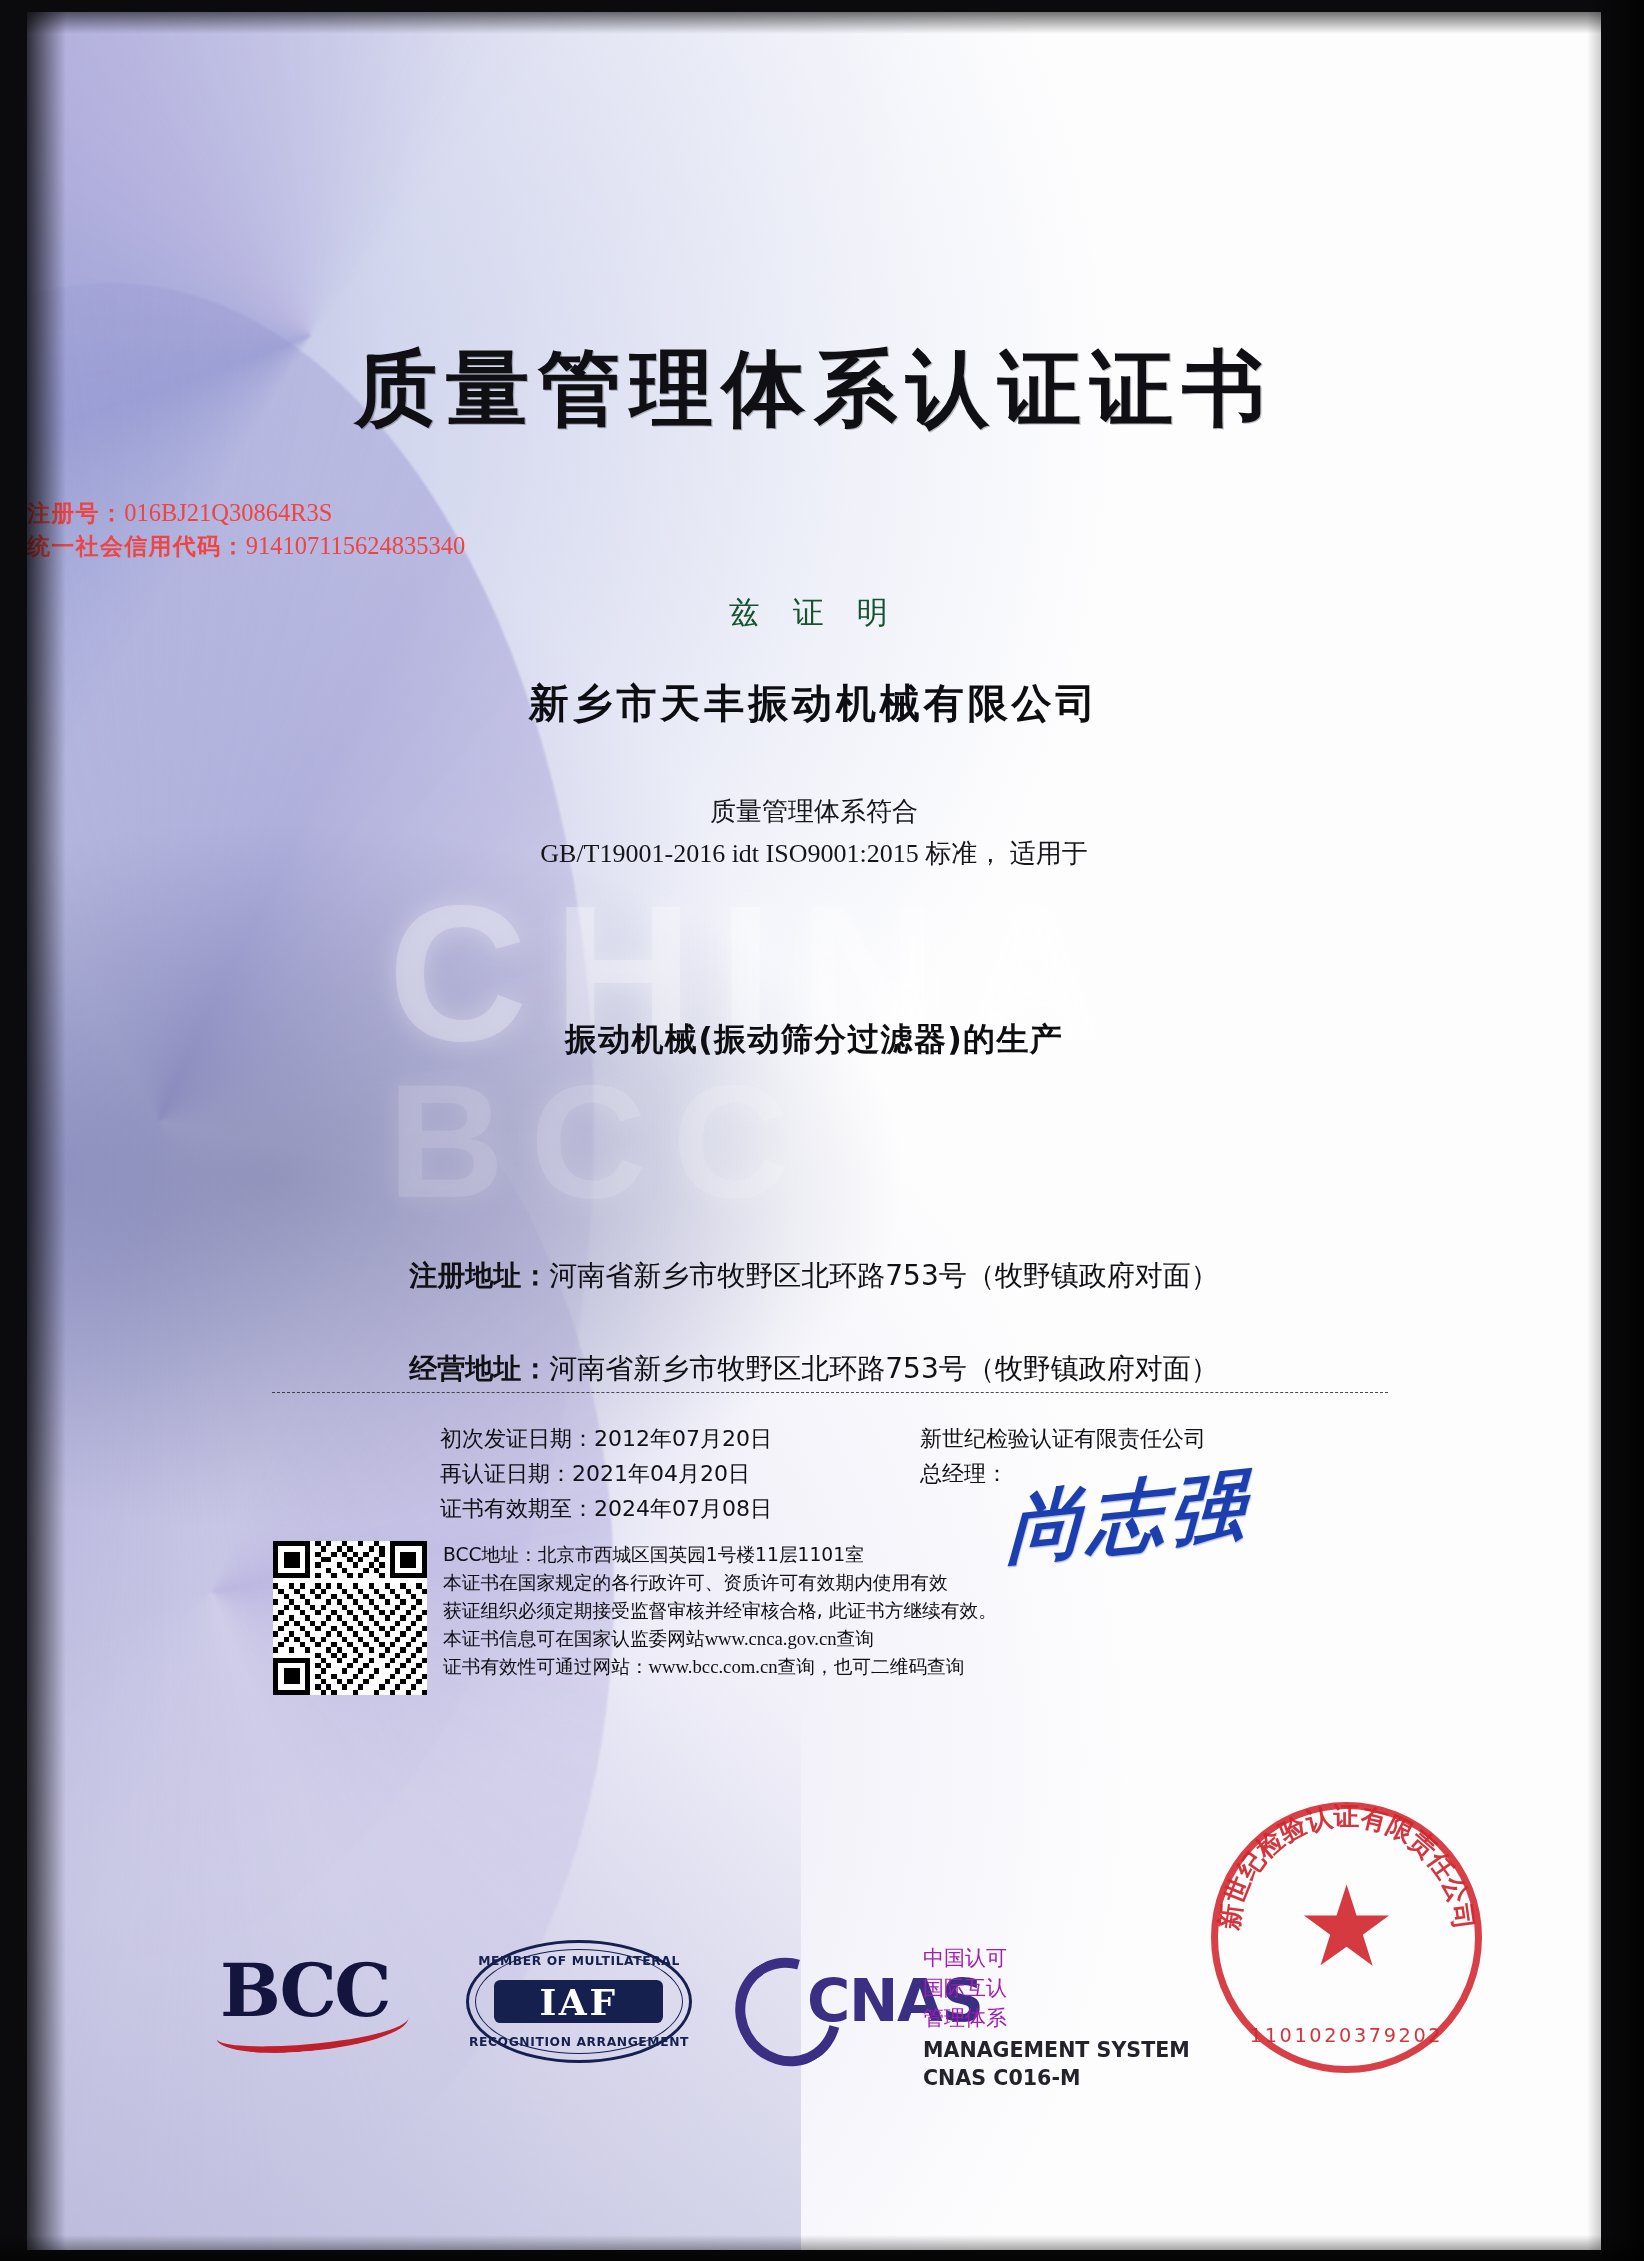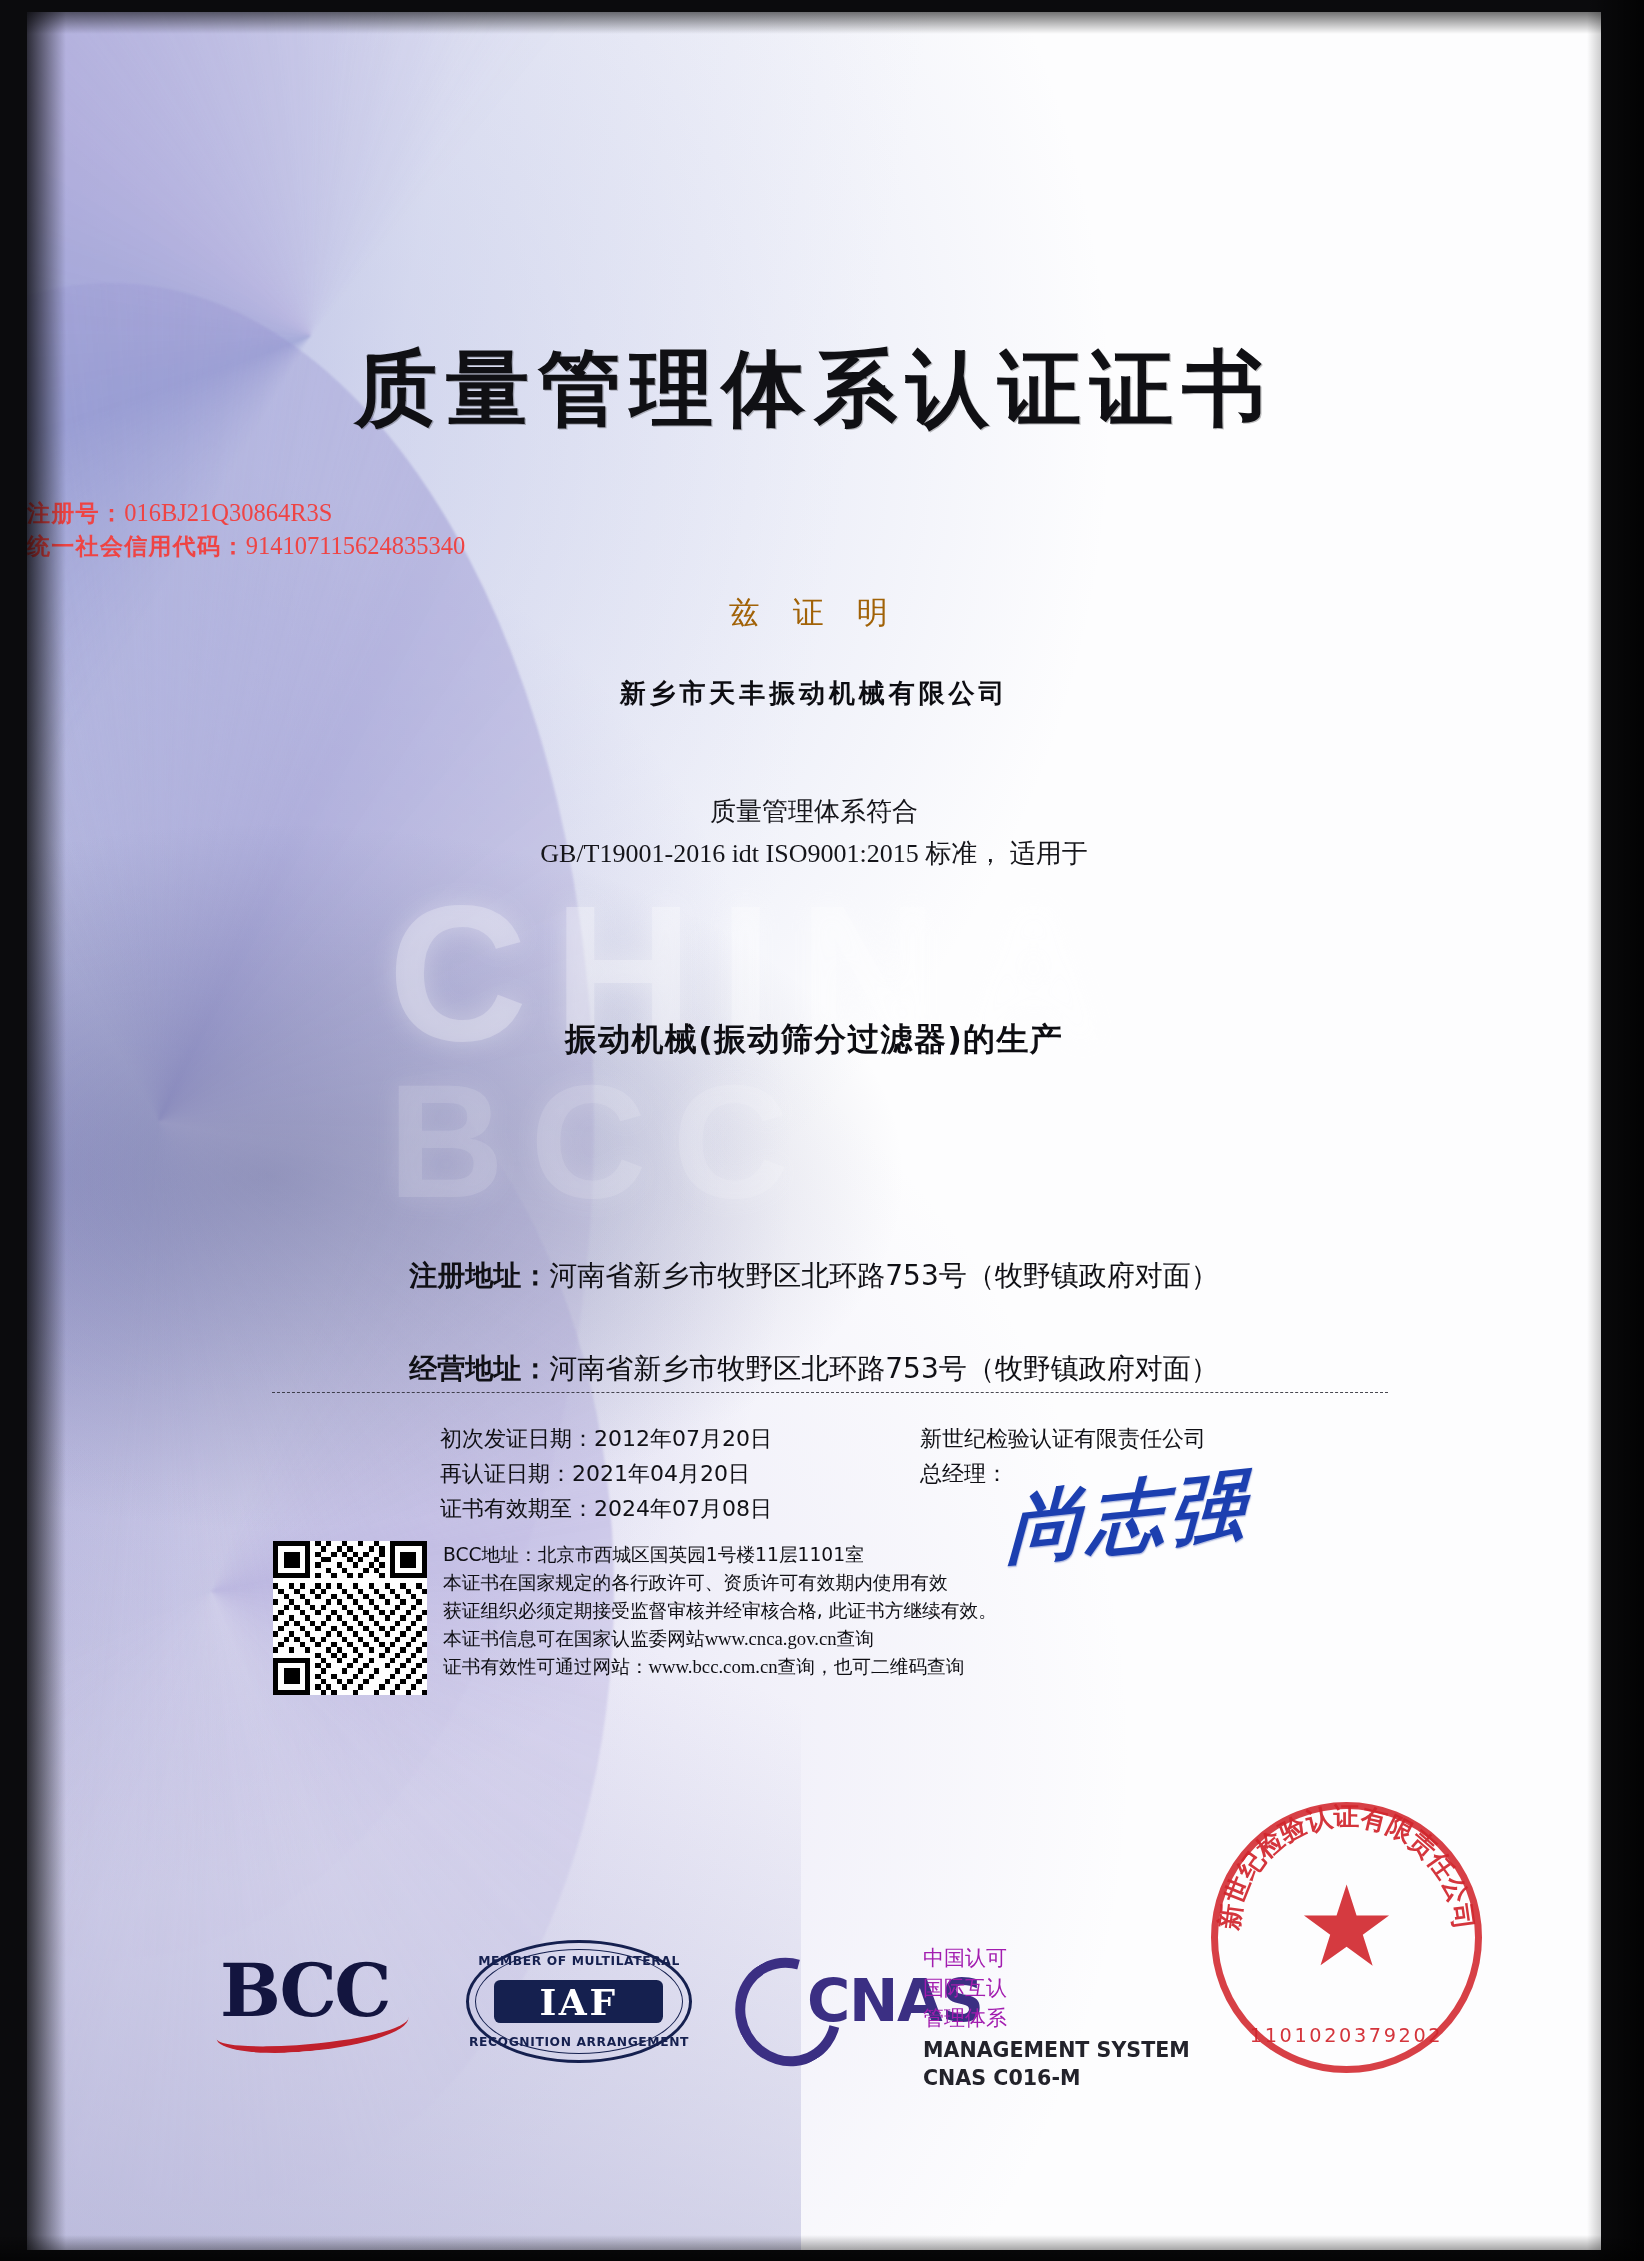--- a/index.html
+++ b/index.html
@@ -98,29 +98,29 @@
   .regline b{font-family:"DejaVu Sans", sans-serif;font-size:23px;letter-spacing:1.3px;}
   .reg1{top:486px;}
   .reg2{top:519px;}
 
   .certify{
     position:absolute;left:0;right:0;top:580px;
     text-align:center;
     font-family:"DejaVu Sans", sans-serif;
     font-size:31px;
     letter-spacing:11.6px;
-    color:#a16207;
+    color:#14532d;
   }
 
   .company{
     position:absolute;left:0;right:0;top:664px;
     text-align:center;
     font-family:"DejaVu Sans", sans-serif;
     font-weight:700;
-    font-size:26px;
+    font-size:40px;
     letter-spacing:3.9px;
     color:#0d0d12;
   }
 
   .standard1{
     position:absolute;left:0;right:0;top:782px;
     text-align:center;font-size:26px;color:#15151a;
     font-family:"DejaVu Sans", sans-serif;
   }
   .standard2{

